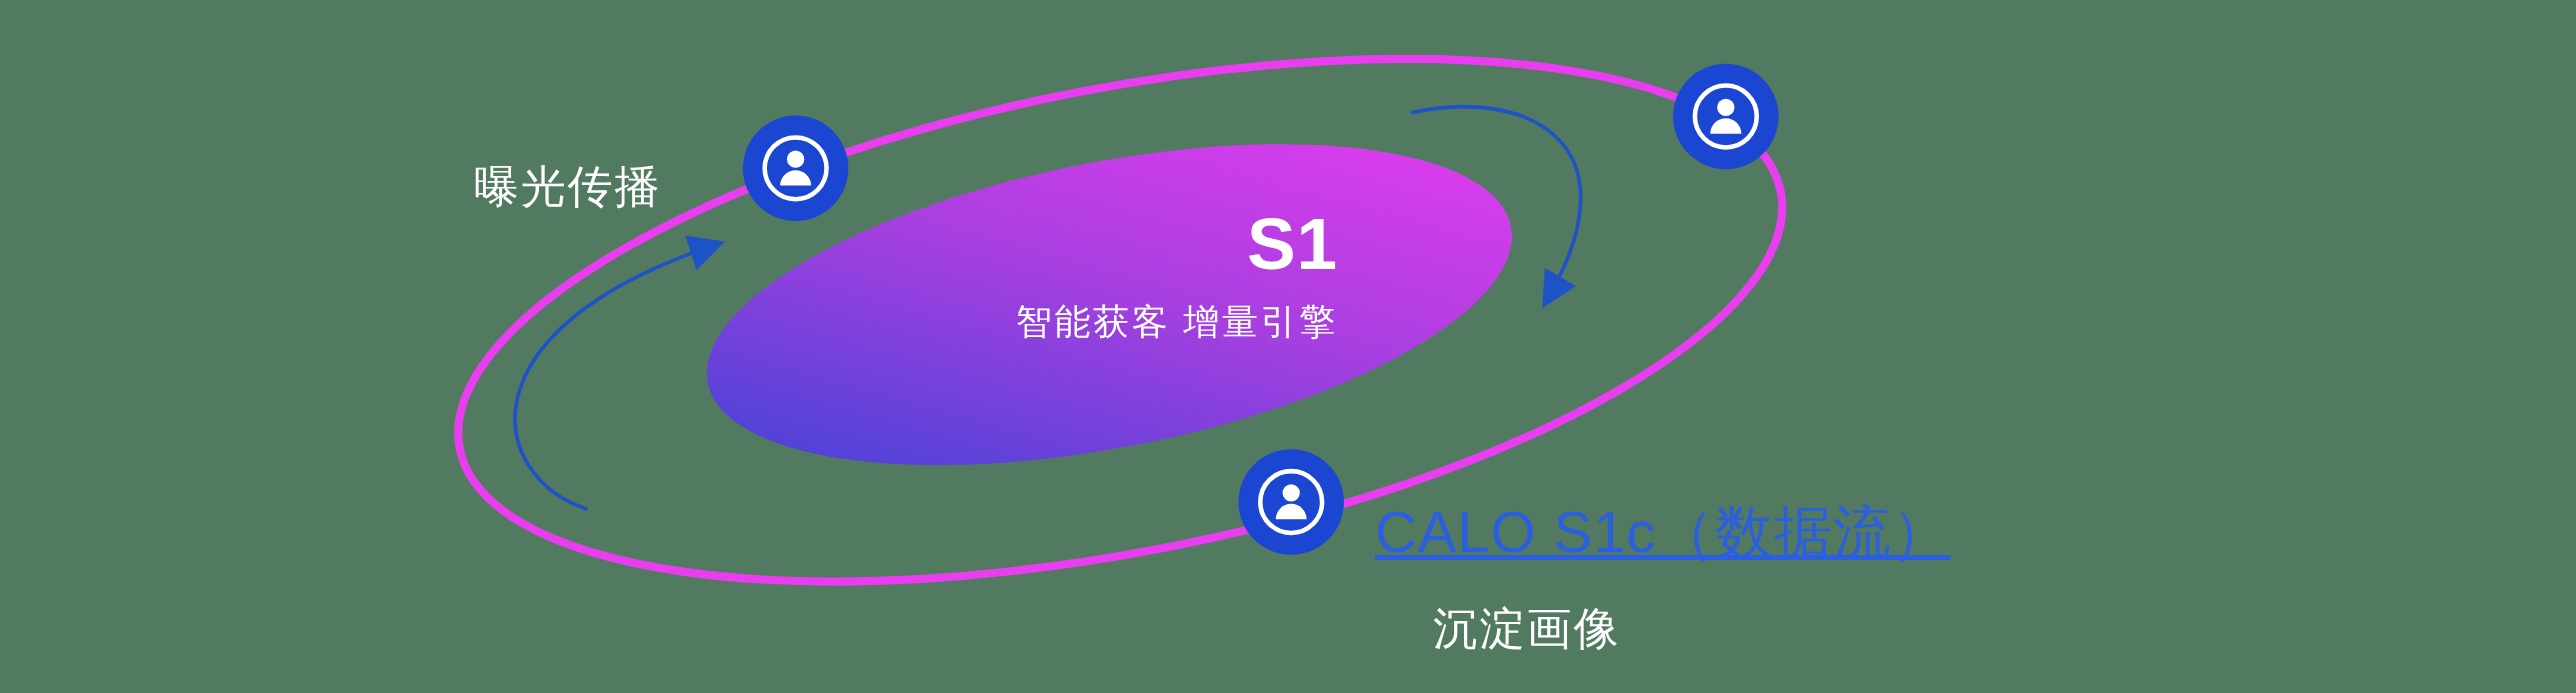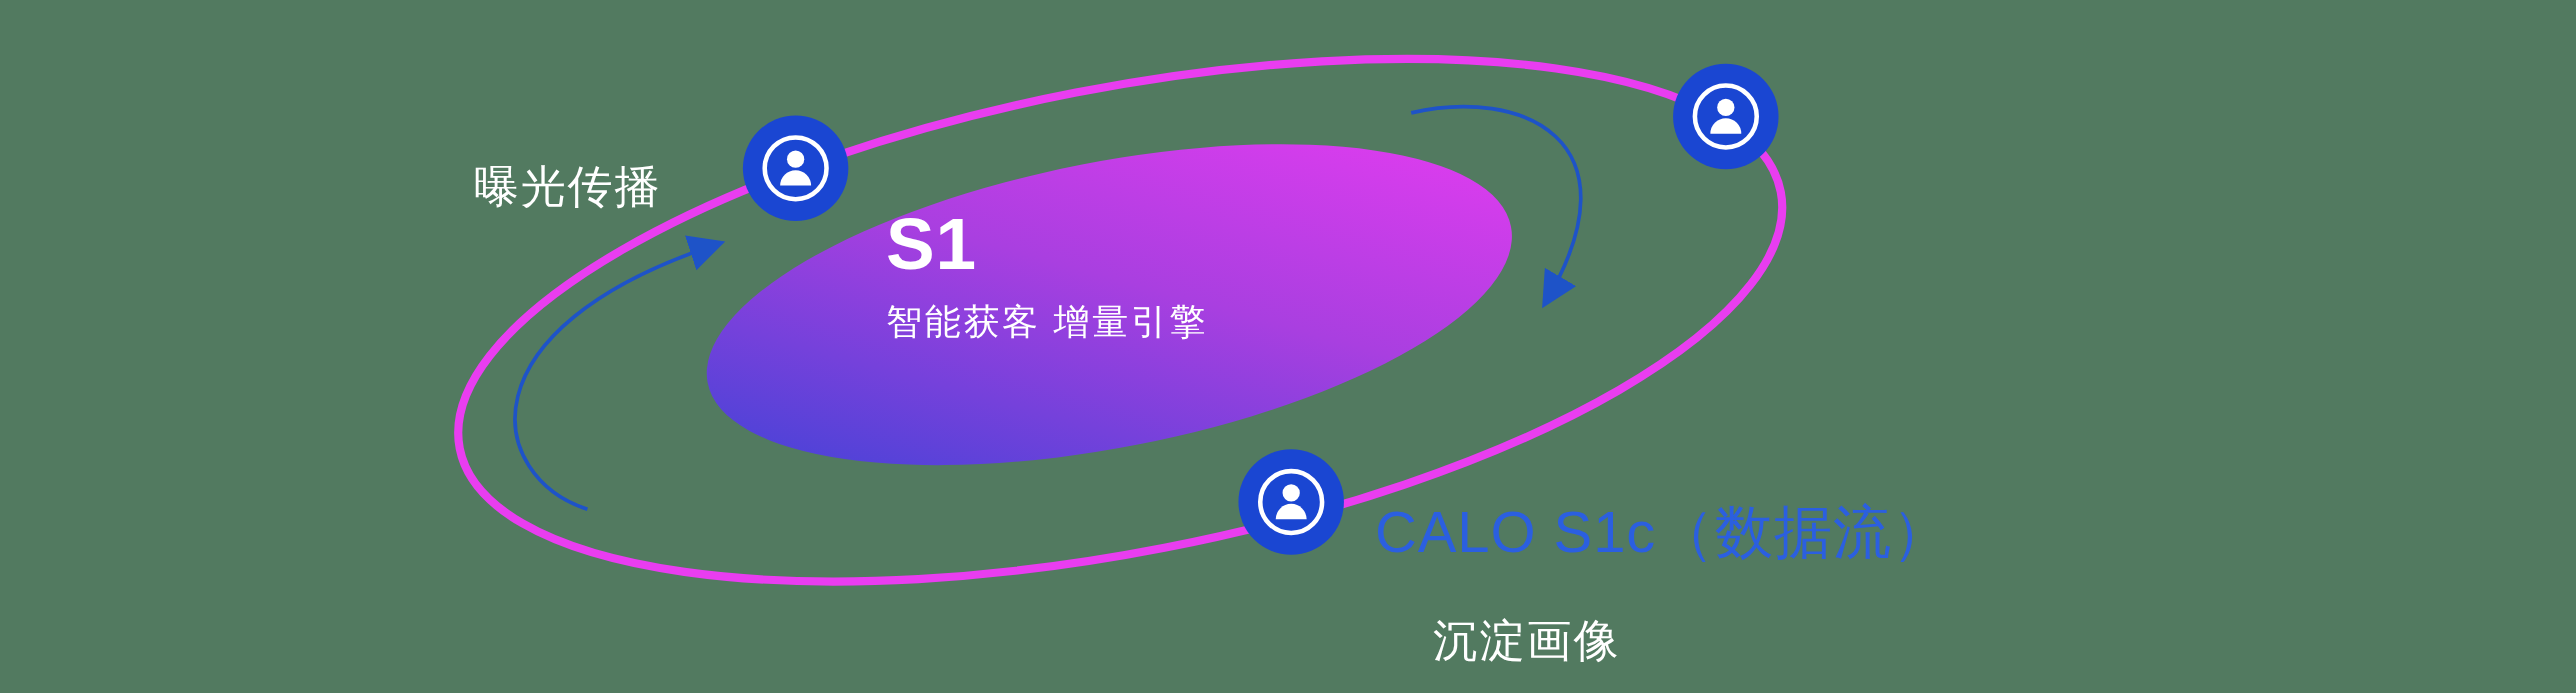--- a/index.html
+++ b/index.html
@@ -32,24 +32,24 @@
     letter-spacing: 0.9px;
   }
   .label.white {
     color: #ffffff;
     font-size: 45px;
     font-weight: 400;
     letter-spacing: 1.8px;
   }
   .center-text {
     position: absolute;
-    left: 886px;
+    left: 792px;
     top: 202px;
     width: 546px;
-    text-align: left;
+    text-align: right;
     color: #ffffff;
   }
   .center-title {
     font-size: 73px;
     font-weight: 600;
     letter-spacing: 0.9px;
   }
   .center-sub {
     font-size: 36px;
     font-weight: 400;
@@ -110,17 +110,17 @@
   </svg>
 
   <div class="center-text">
     <div class="center-title">S1</div>
     <div class="center-sub">智能获客  增量引擎</div>
   </div>
 
   <div class="label white" style="left:442px;  top:162px;margin-left:32px;">曝光传播</div>
 
 
-  <div class="label blue" style="left:1375px; top:500px;">CALO S1c（数据流）</div>
-  <div class="label white" style="left:1433px; top:604px;margin-top:12px;">沉淀画像</div>
+  <div class="label blue" style="left:1375px; top:500px;text-decoration:underline;">CALO S1c（数据流）</div>
+  <div class="label white" style="left:1433px; top:604px;">沉淀画像</div>
 
 </div>
 
 
 </body></html>

